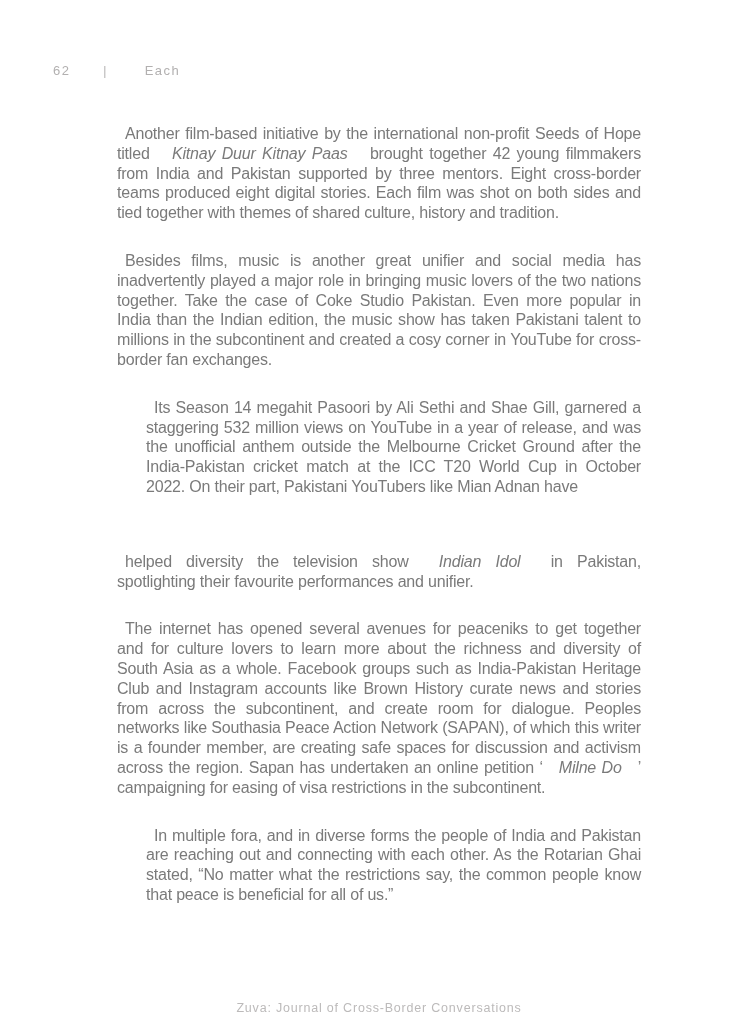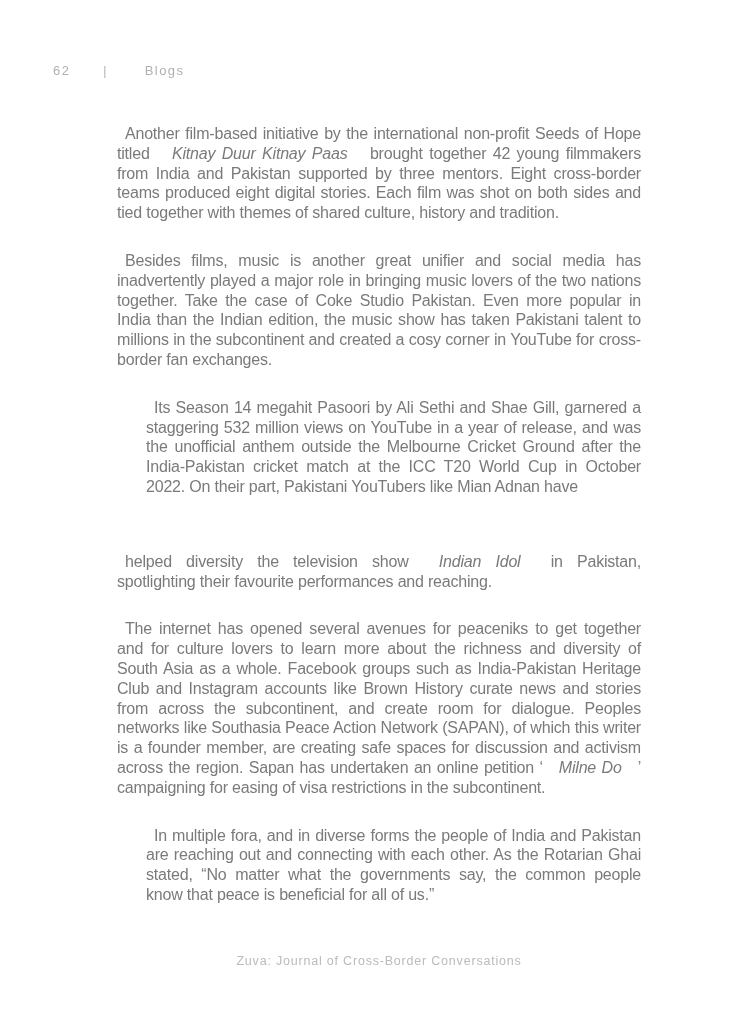--- a/index.html
+++ b/index.html
@@ -53,52 +53,52 @@
     color: var(--body-text, #7a7a7a);
     text-align: justify;
     margin: 0 0 12px 0;
     hyphens: auto;
     -webkit-hyphens: auto;
   }
   .column p:last-child { margin-bottom: 0; margin-left: 29px; }
   .column em { }
   .page-footer {
     position: absolute;
-    top: 930px;
+    top: 977px;
     left: 77px;
     width: 572px;
     text-align: center;
     font-size: 12.5px;
     font-weight: 300;
     letter-spacing: 0.8px;
     color: var(--footer-text, #bcbaba);
     white-space: nowrap;
   }
 </style>
 </head>
 <body>
 
 <div class="page">
 
   <header class="page-header">
     <span class="page-number">62</span>
     <span class="header-sep">|</span>
-    <span class="section-label">Blogs</span>
+    <span class="section-label">Each</span>
   </header>
 
   <main class="columns">
     <div class="column">
         <p><span>Another film-based initiative by the international non-profit Seeds of Hope titled </span><em>Kitnay Duur Kitnay Paas</em><span> brought together 42 young filmmakers from India and Pakistan supported by three mentors. Eight cross-border teams produced eight digital stories. Each film was shot on both sides and tied together with themes of shared culture, history and tradition.</span></p>
         <p><span>Besides films, music is another great unifier and social media has inadvertently played a major role in bringing music lovers of the two nations together. Take the case of Coke Studio Pakistan. Even more popular in India than the Indian edition, the music show has taken Pakistani talent to millions in the subcontinent and created a cosy corner in YouTube for cross-border fan exchanges.</span></p>
         <p><span>Its Season 14 megahit Pasoori by Ali Sethi and Shae Gill, garnered a staggering 532 million views on YouTube in a year of release, and was the unofficial anthem outside the Melbourne Cricket Ground after the India-Pakistan cricket match at the ICC T20 World Cup in October 2022. On their part, Pakistani YouTubers like Mian Adnan have</span></p>
       </div>
     <div class="column">
-        <p><span>helped diversity the television show </span><em>Indian Idol</em><span> in Pakistan, spotlighting their favourite performances and reaching.</span></p>
+        <p><span>helped diversity the television show </span><em>Indian Idol</em><span> in Pakistan, spotlighting their favourite performances and unifier.</span></p>
         <p><span>The internet has opened several avenues for peaceniks to get together and for culture lovers to learn more about the richness and diversity of South Asia as a whole. Facebook groups such as India-Pakistan Heritage Club and Instagram accounts like Brown History curate news and stories from across the subcontinent, and create room for dialogue. Peoples networks like Southasia Peace Action Network (SAPAN), of which this writer is a founder member, are creating safe spaces for discussion and activism across the region. Sapan has undertaken an online petition ‘</span><em>Milne Do</em><span>’ campaigning for easing of visa restrictions in the subcontinent.</span></p>
-        <p><span>In multiple fora, and in diverse forms the people of India and Pakistan are reaching out and connecting with each other. As the Rotarian Ghai stated, “No matter what the governments say, the common people know that peace is beneficial for all of us.”</span></p>
+        <p><span>In multiple fora, and in diverse forms the people of India and Pakistan are reaching out and connecting with each other. As the Rotarian Ghai stated, “No matter what the restrictions say, the common people know that peace is beneficial for all of us.”</span></p>
       </div>
   </main>
 
   <footer class="page-footer">
     <span>Zuva: Journal of Cross-Border Conversations</span>
   </footer>
 
 </div>
 
 </body></html>

